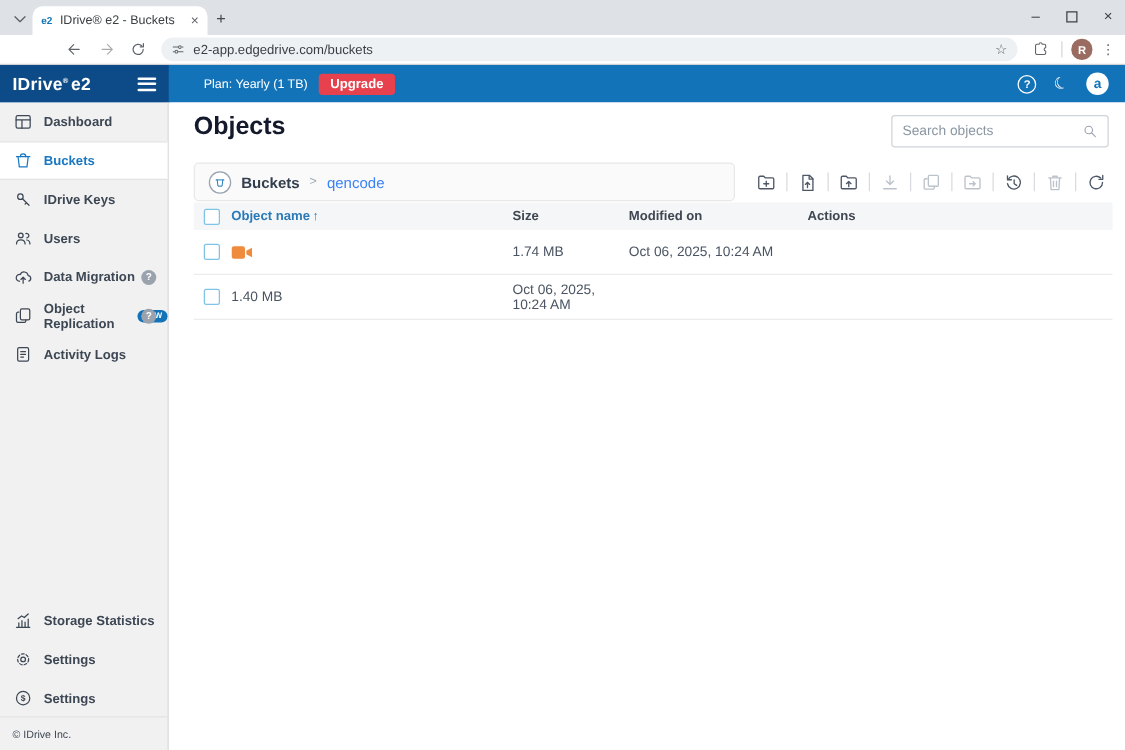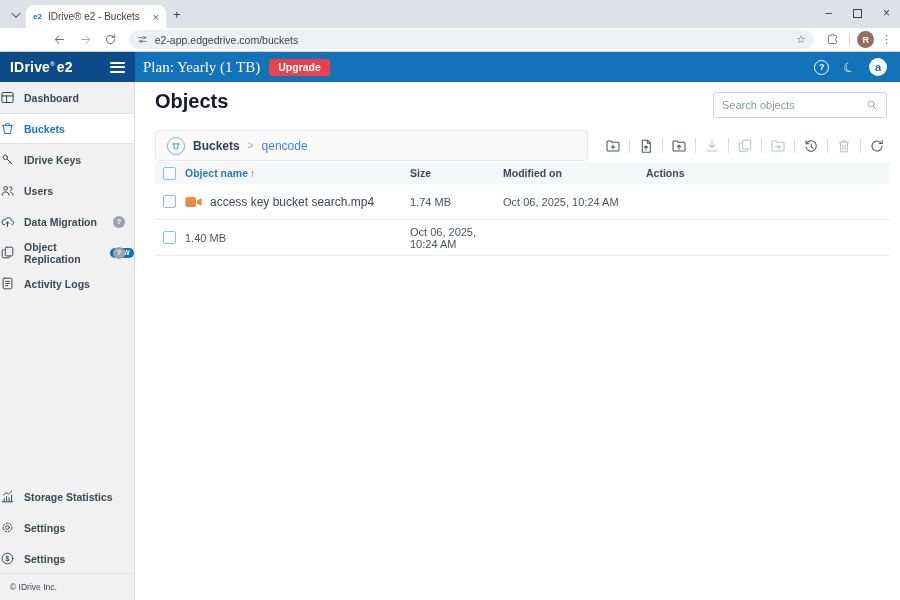--- a/index.html
+++ b/index.html
@@ -35,30 +35,30 @@
   .kebab { margin:0 8px 0 7px; font-size:11px; color:#5f6368; letter-spacing:0; }
 
   
   .appbar { position:absolute; left:0; top:52px; width:900px; height:30px; background:#1273b8; display:flex; align-items:center; }
   .logo-block { width:135px; height:30px; background:#0d4b88; display:flex; align-items:center; padding:0 10px; flex:0 0 auto; }
   .logo { color:#fff; font-weight:bold; font-size:14px; letter-spacing:.2px; flex:1; }
   .logo sup { font-size:6px; }
   .logo .e2 { font-weight:600; margin-left:2px; }
   .burger { width:15px; display:flex; flex-direction:column; gap:2.5px; }
   .burger i { height:2px; background:#fff; border-radius:1px; }
-  .plan { color:#fff; font-size:15px; margin-left:8px;font-family:Liberation Serif, serif; }
+  .plan { color:#fff; font-size:10px; margin-left:28px; }
   .upgrade-btn { margin-left:9px; background:#e8414e; color:#fff; font-size:10.5px; font-weight:bold; padding:2.5px 9px; border-radius:3px; border:none; }
   .appbar-right { margin-left:auto; display:flex; align-items:center; gap:14px; padding-right:13px; color:#fff; }
   .help-ic { width:15px; height:15px; border:1.3px solid #fff; border-radius:50%; font-size:9px; font-weight:bold; display:flex; align-items:center; justify-content:center; }
   .moon-ic { font-size:13px; transform:rotate(-18deg); }
   .avatar-a { width:18px; height:18px; background:#fff; color:#1273b8; border-radius:50%; font-size:11px; font-weight:bold; display:flex; align-items:center; justify-content:center; }
 
   
   .sidebar { position:absolute; left:0; top:82px; width:135px; height:518px; background:#f1f1f1; border-right:1px solid #dcdcdc; }
-  .side-item { height:31px; display:flex; align-items:center; gap:9px; font-size:10.5px; font-weight:600; color:#3d4754; cursor:default; position:relative; }
+  .side-item { height:31px; display:flex; align-items:center; gap:9px; padding-left:11px; font-size:10.5px; font-weight:600; color:#3d4754; cursor:default; position:relative; }
   .side-item svg { width:15px; height:15px; flex:0 0 auto; }
   .side-item.active { background:#fff; color:#1a78c2; border-top:1px solid #e2e2e2; border-bottom:1px solid #e2e2e2; }
   .side-help { position:absolute; right:9px; width:12px; height:12px; background:#9aa3ad; color:#fff; border-radius:50%; font-size:8px; font-weight:bold; display:flex; align-items:center; justify-content:center; }
   .new-badge { background:#1273b8; color:#fff; font-size:6.5px; font-weight:bold; padding:1.5px 4px; border-radius:7px; margin-left:2px; letter-spacing:.3px; }
   .side-bottom { position:absolute; top:399px; left:0; right:0; }
   .copyright { position:absolute; bottom:0; left:0; right:0; height:27px; border-top:1px solid #e3e3e3; display:flex; align-items:center; padding-left:10px; font-size:8.5px; color:#3d4754; }
 
   
   .main { position:absolute; left:136px; top:82px; width:764px; height:518px; background:#fff; }
   .page-title { position:absolute; left:19px; top:8px; font-size:20px; font-weight:bold; color:#14192b; }
@@ -357,21 +357,20 @@
         <span>Actions</span>
       </div>
 
       <div class="trow tdata">
         <span class="cb"></span>
         <span class="name-cell">
           <svg class="video-ic" viewBox="0 0 24 16">
               <rect x="0.5" y="1" width="15" height="14" rx="2.5" fill="#ef8b3d"></rect>
               <path d="M17 6l6.5-3.5v11L17 10z" fill="#ef8b3d"></path>
             </svg>
-          <span>access key bucket search.mp4</span>
         </span>
         <span class="cell-sm">1.74 MB</span>
         <span class="cell-sm">Oct 06, 2025, 10:24 AM</span>
         <span></span>
       </div>
 
       <div class="trow tdata">
         <span class="cb"></span>
         <span class="cell-sm">1.40 MB</span>
         <span class="cell-sm">Oct 06, 2025, 10:24 AM</span>

